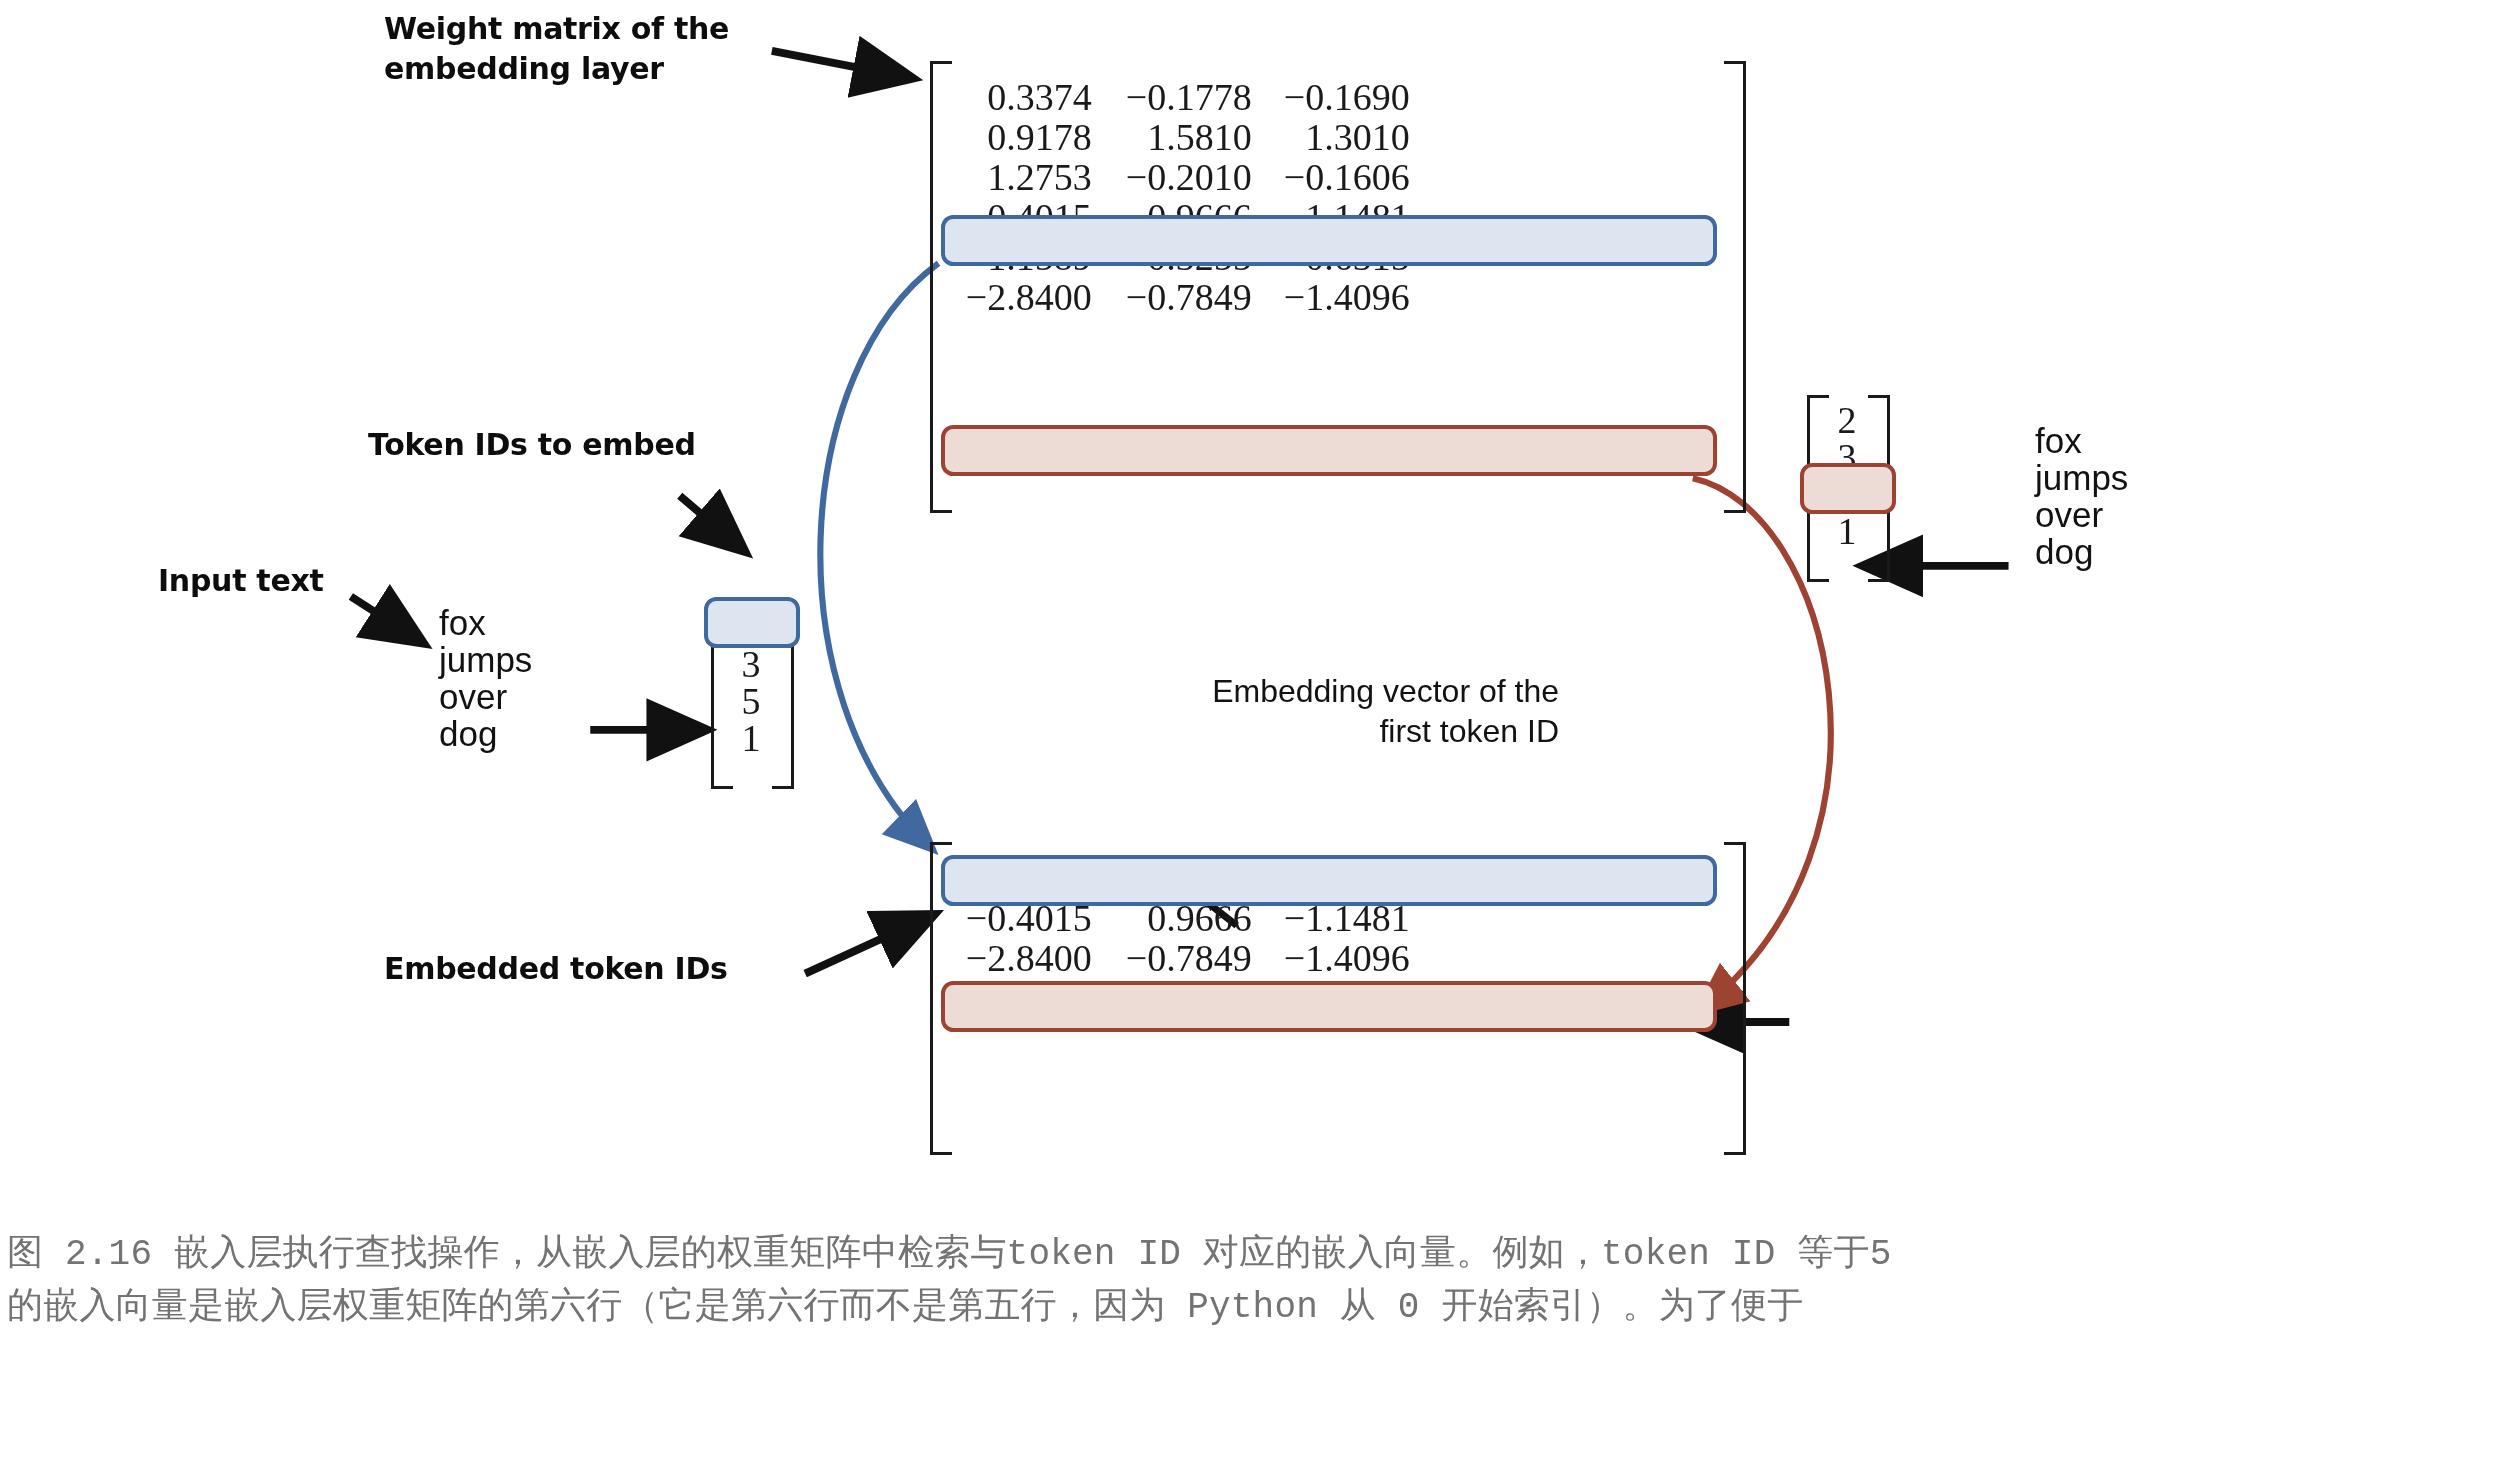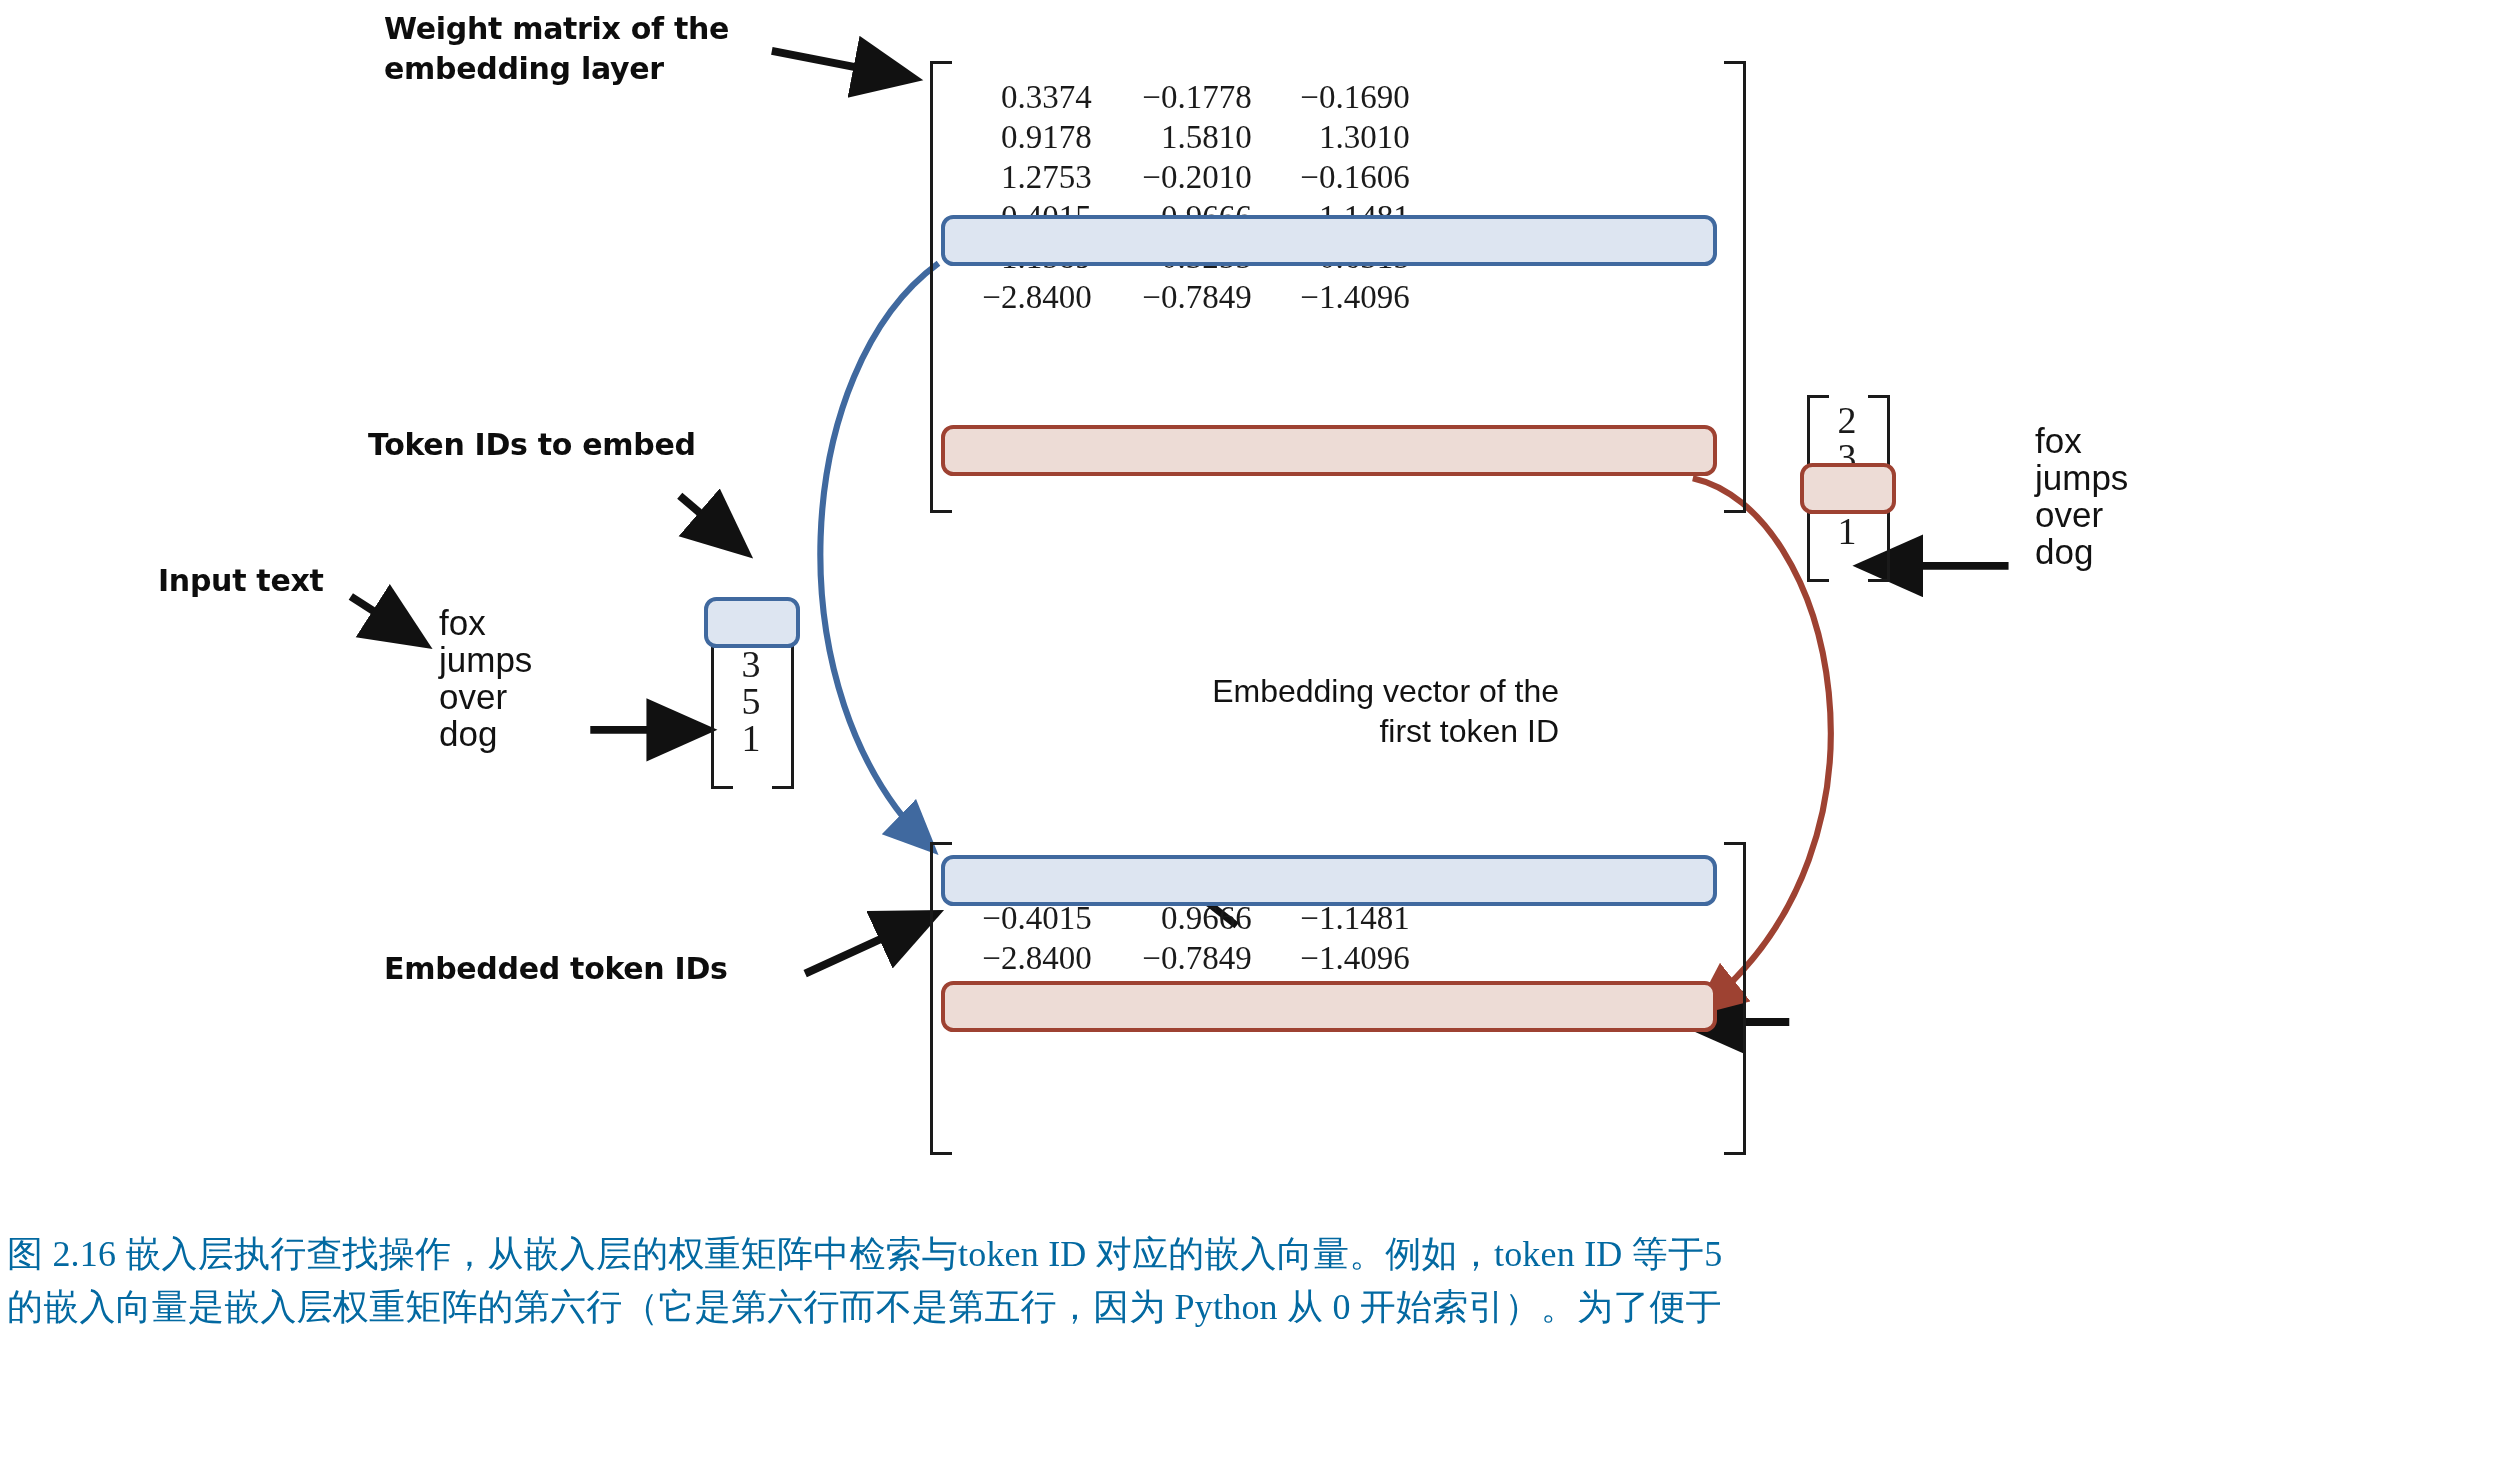--- a/index.html
+++ b/index.html
@@ -47,21 +47,21 @@
     position: absolute;
   }
   .mrows { position: relative; }
   .mrow {
     display: flex;
     height: 40px;
     align-items: center;
   }
   .mcell {
     font-family: "Liberation Serif", serif;
-    font-size: 33px;
+    font-size: 38px;
     color: #1a1a1a;
     text-align: right;
     padding-right: 5.3px;
     box-sizing: border-box;
   }
   .w-mat .mcell { width: 139px; }
   .w-mat .mcell:nth-child(2) { width: 160px; }
   .w-mat .mcell:nth-child(3) { width: 158px; }
 
   
@@ -99,24 +99,24 @@
 
   .wordcol { line-height: 1.05; }
   .wordcol div { height: 37px; }
 
   
   #caption {
     position: absolute;
     left: 7px;
     top: 1228px;
     width: 2500px;
-    font-family: Liberation Serif, serif;
+    font-family: Liberation Mono, monospace;
     font-size: 36px;
     line-height: 1.48;
-    color: #0369a1;
+    color: #737373;
     letter-spacing: 0.2px;
   }
 
   svg.overlay {
     position: absolute; left: 0; top: 0;
     width: 2512px; height: 1472px;
     pointer-events: none;
   }
 </style>
 </head>

